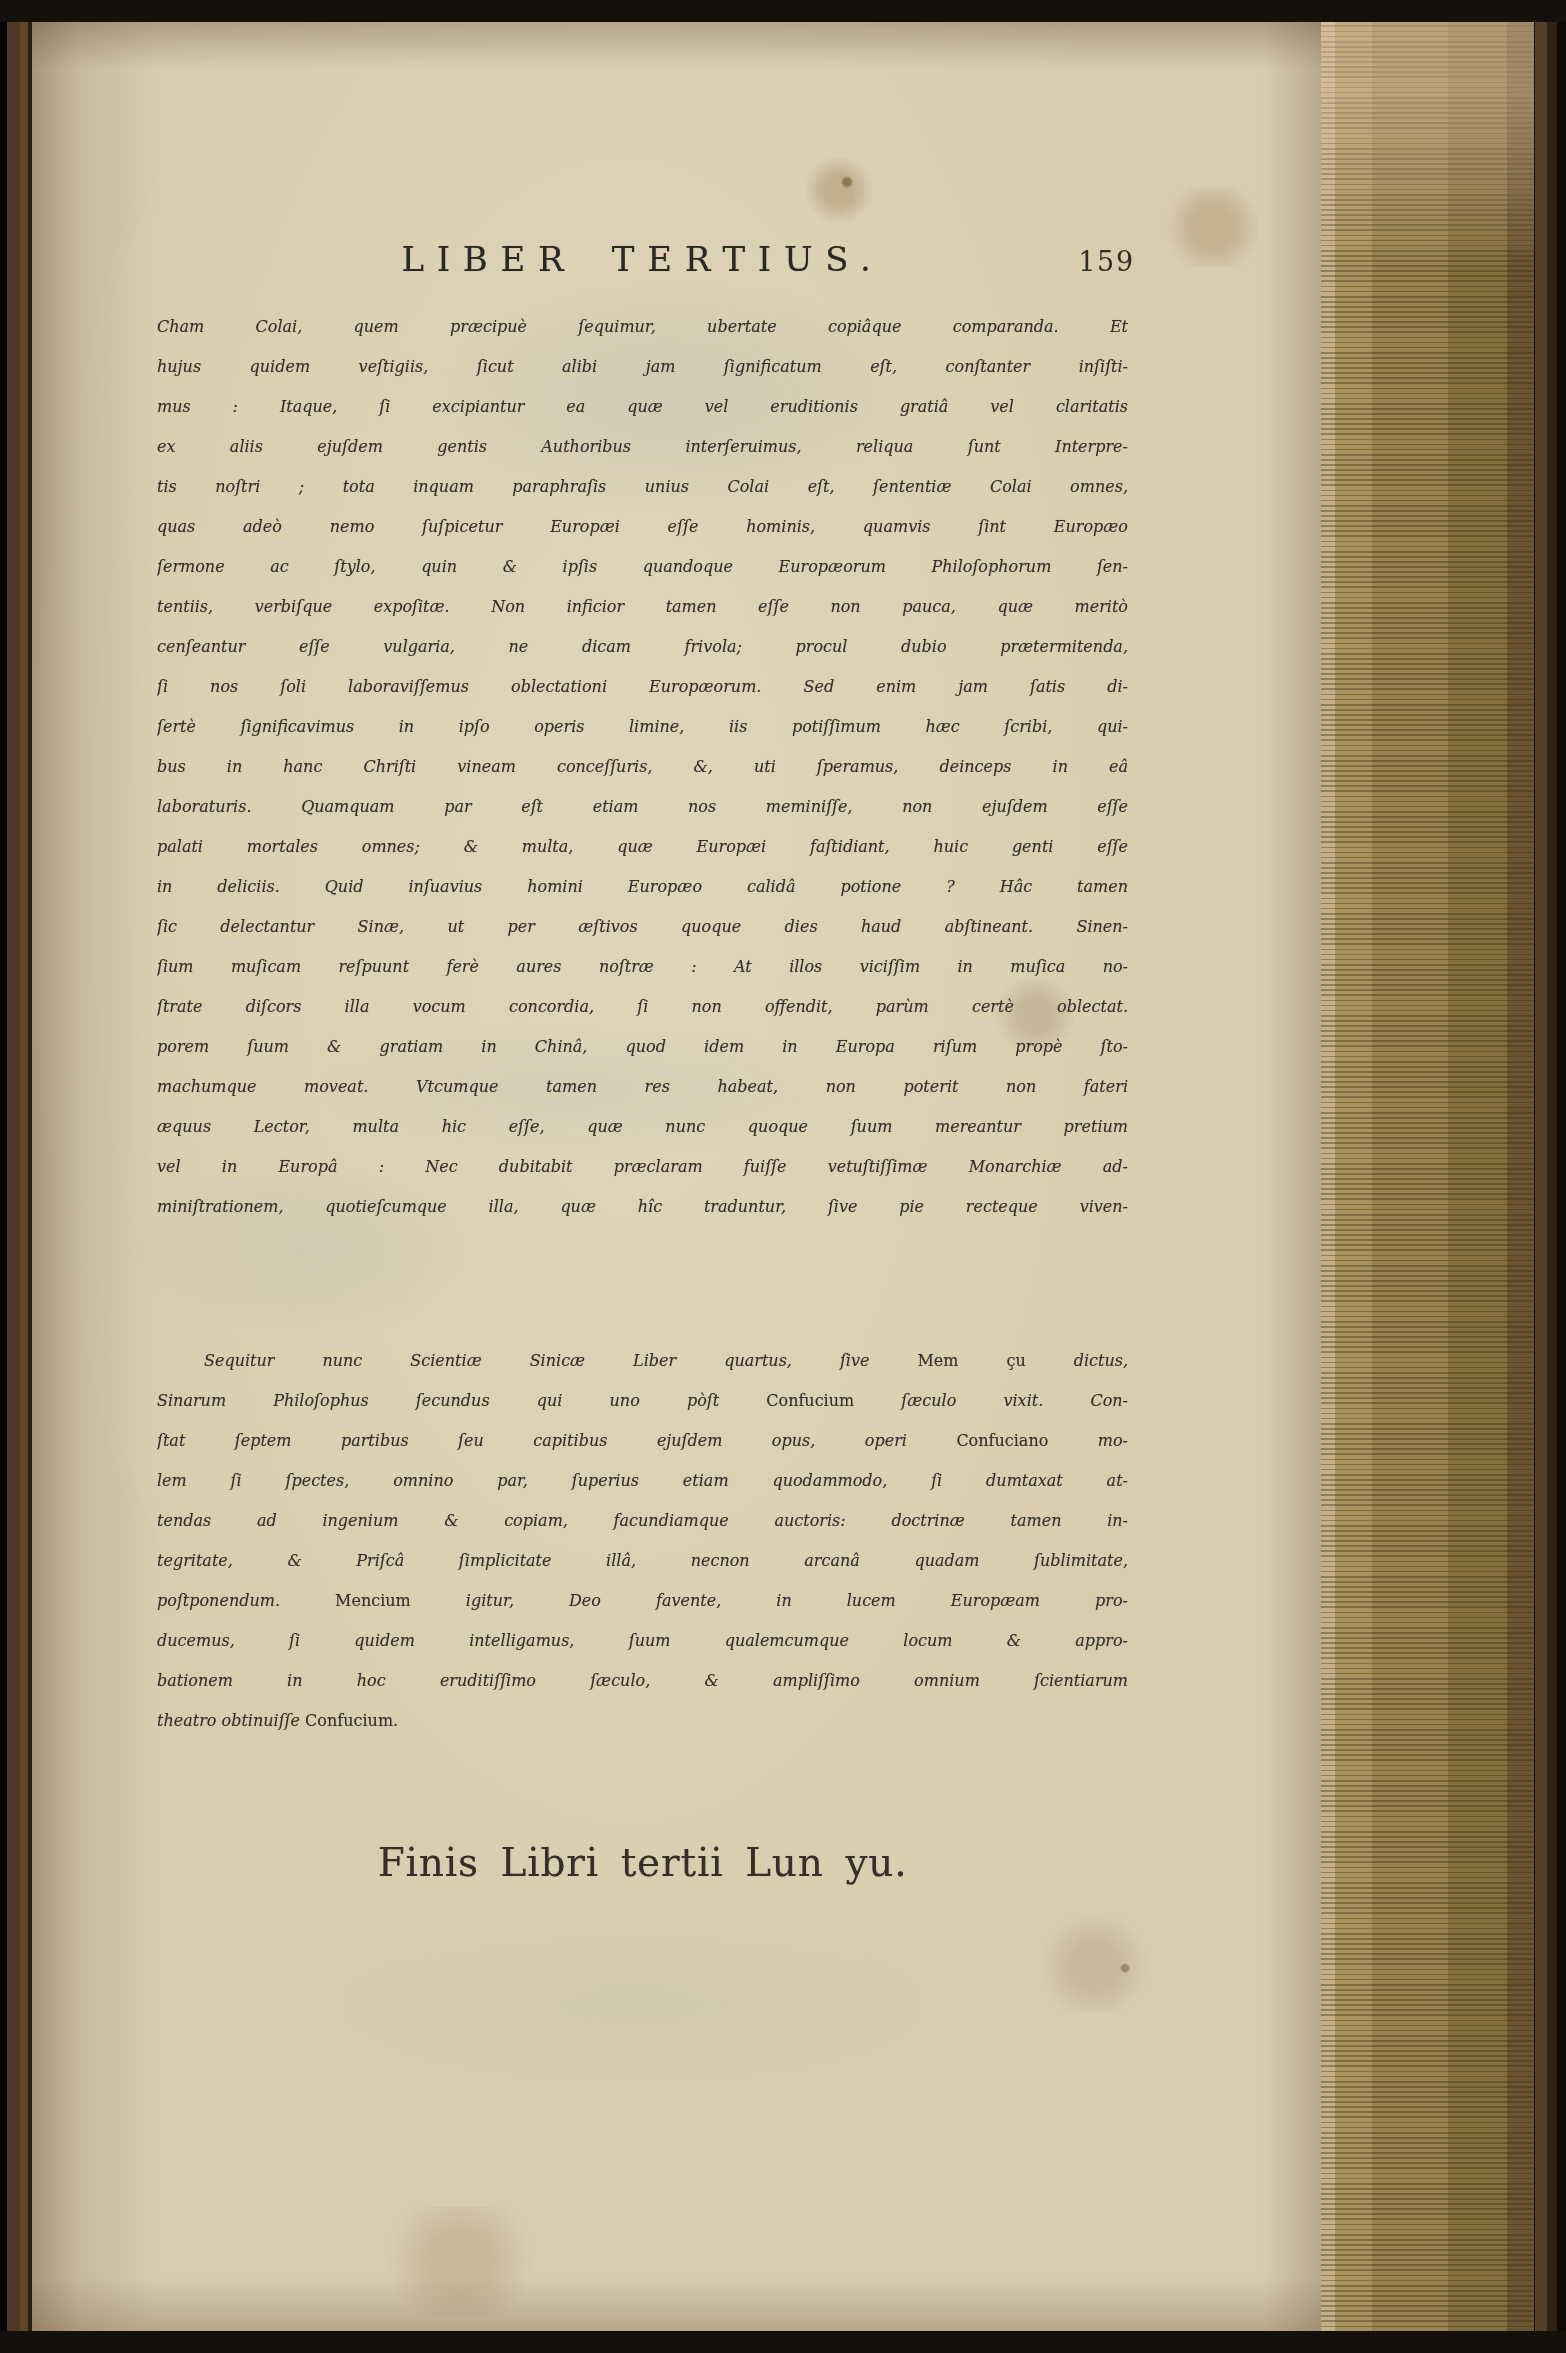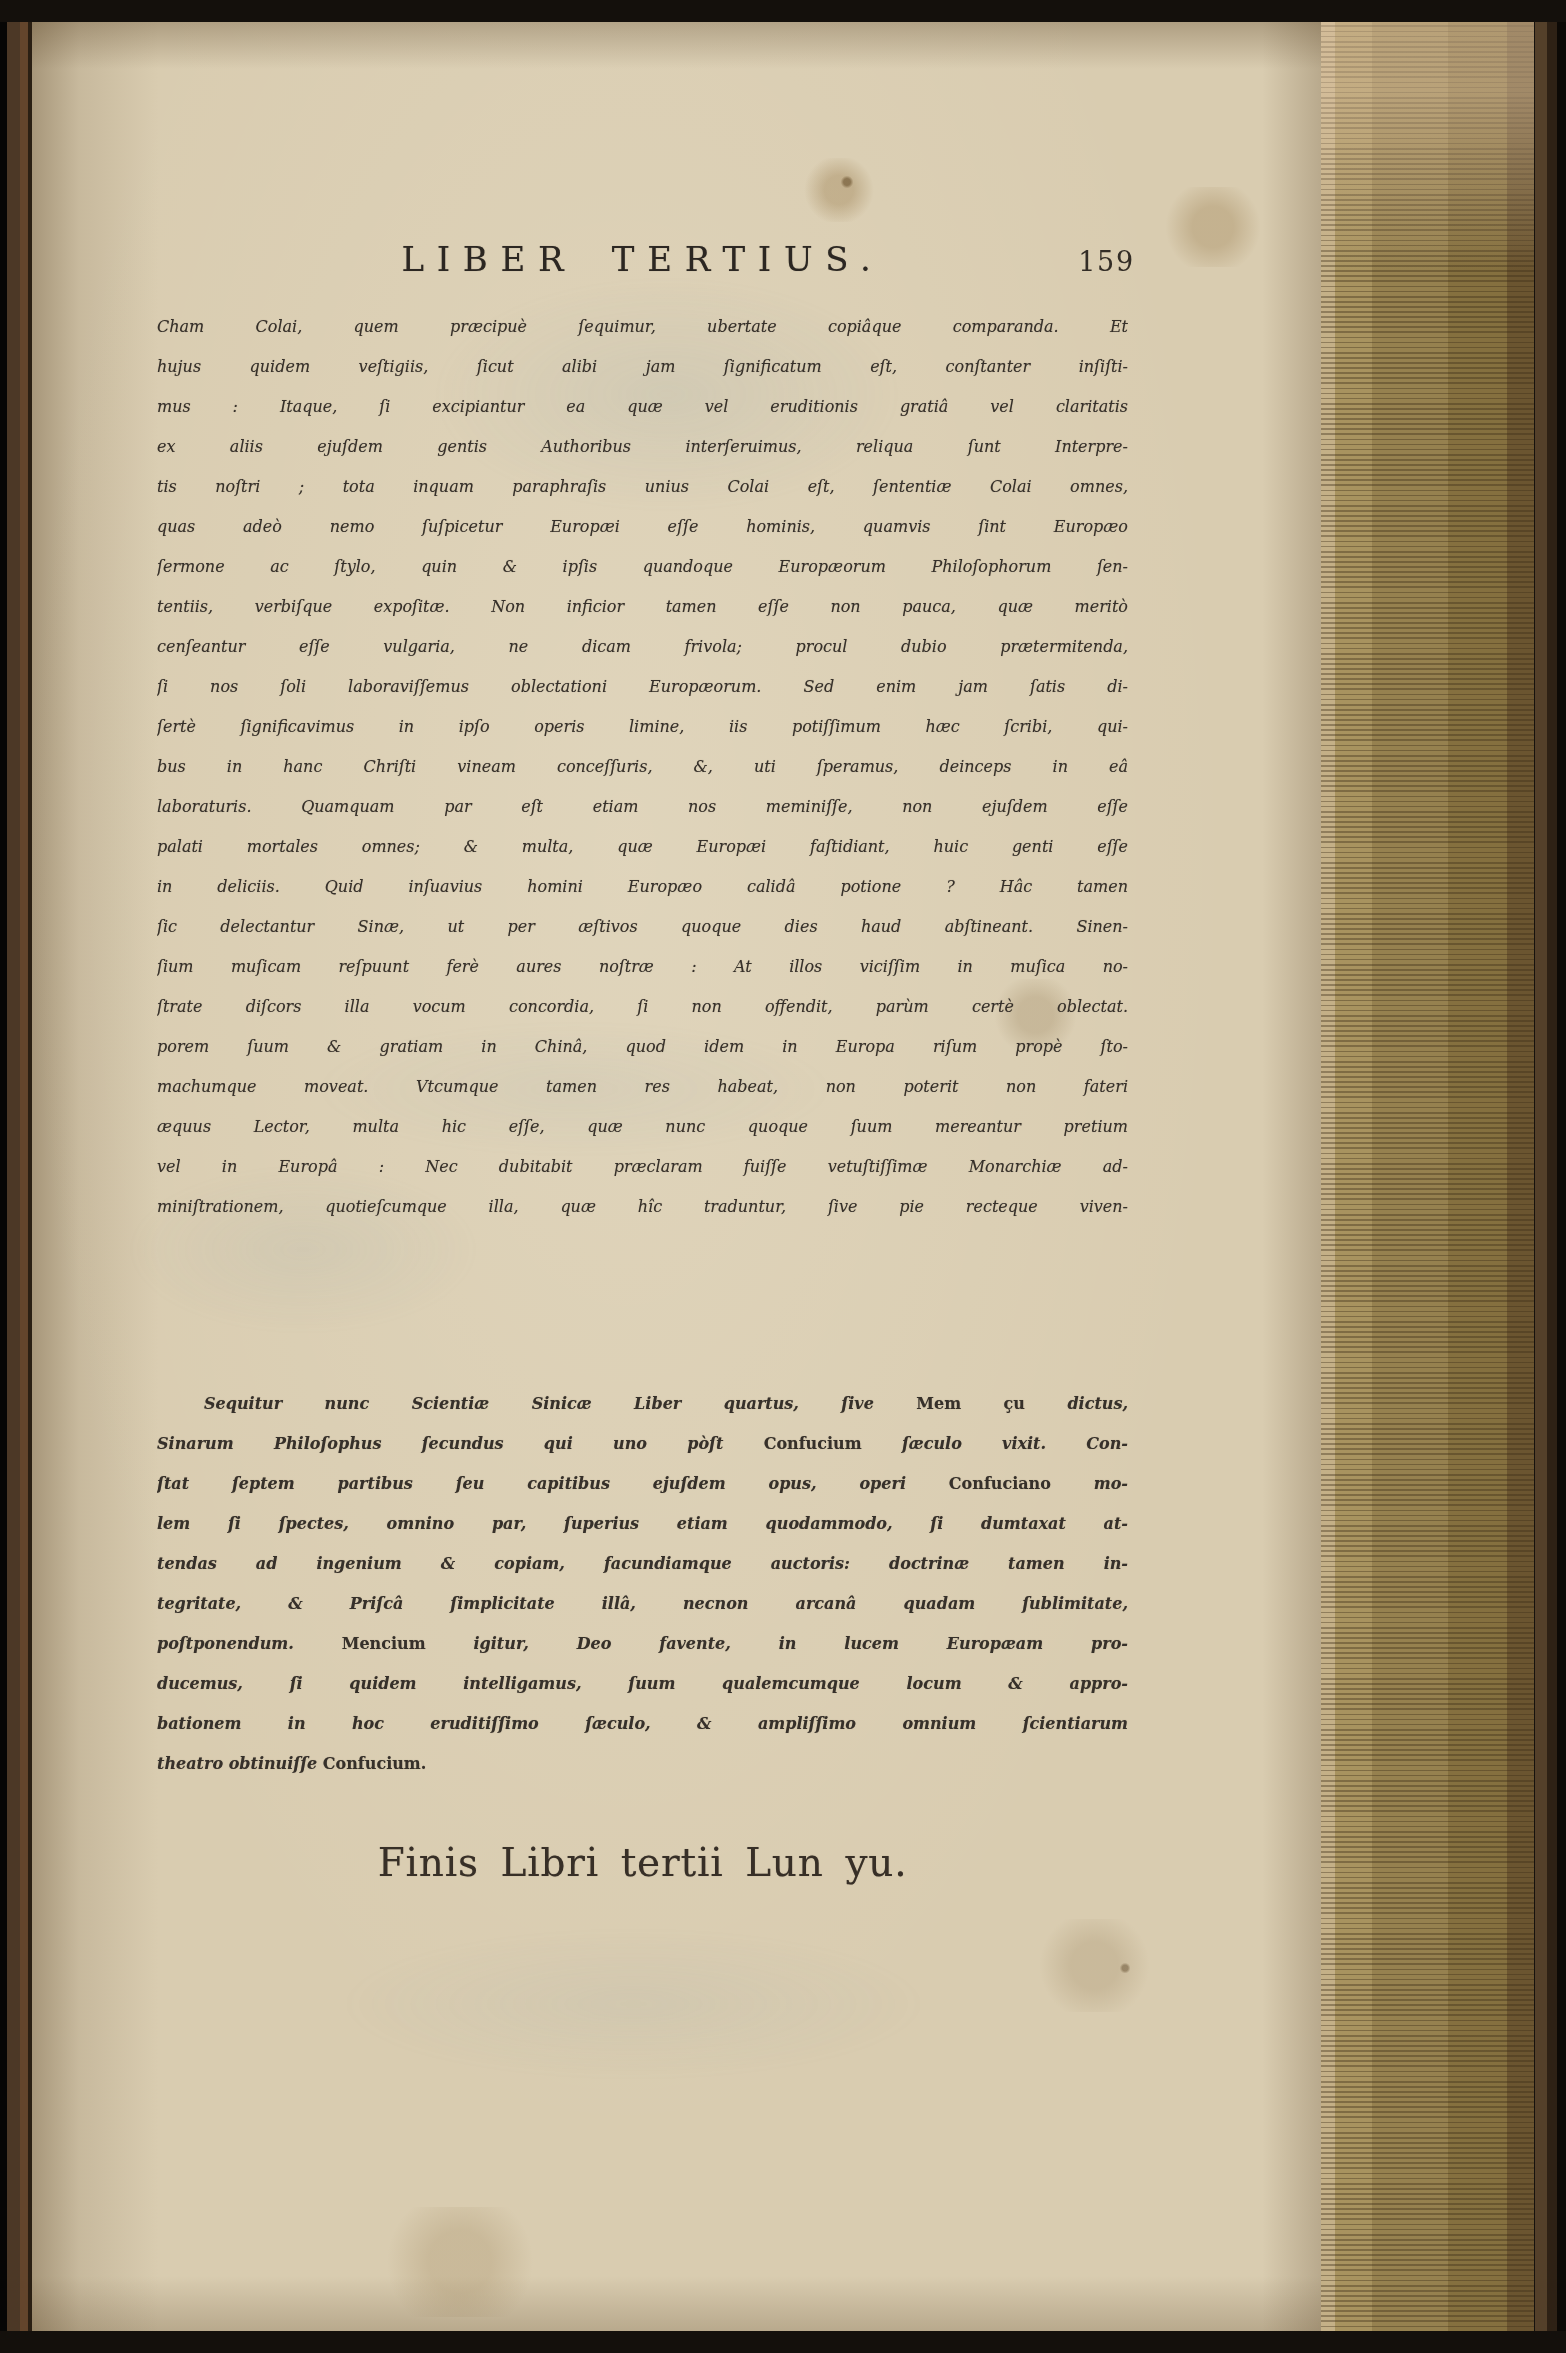--- a/index.html
+++ b/index.html
@@ -53,21 +53,21 @@
 
   
   .running-head{position:absolute;left:125px;top:217px;width:971px;height:44px;}
   .running-title{display:block;text-align:center;font-size:34px;letter-spacing:12.7px;word-spacing:12px;
     color:#2c2722;text-shadow:0 0 0.8px rgba(44,39,34,.45);}
   .page-number{position:absolute;right:-6.8px;top:6.8px;font-size:27px;color:#332d26;letter-spacing:1.7px;}
 
   .para{position:absolute;left:125px;width:971px;color:#36302a;font-size:16px;
     text-shadow:0 0 0.8px rgba(50,40,28,.35);}
   .para-1{top:285px;}
-  .para-2{top:1362px;font-weight:bold;}
+  .para-2{top:1319px;}
   .line{height:40px;line-height:40px;text-align:justify;text-align-last:justify;overflow:hidden;}
   .line.last{text-align-last:left;}
   .line.indent{text-indent:47px;}
   .it{font-style:italic;}
   .rm{font-style:normal;}
 
   .finis{position:absolute;left:125px;top:1818px;width:971px;text-align:center;
     font-size:39px;color:#372f27;letter-spacing:0.8px;word-spacing:8.5px;
     text-shadow:0 0 0.8px rgba(50,40,28,.4);}
 </style>

